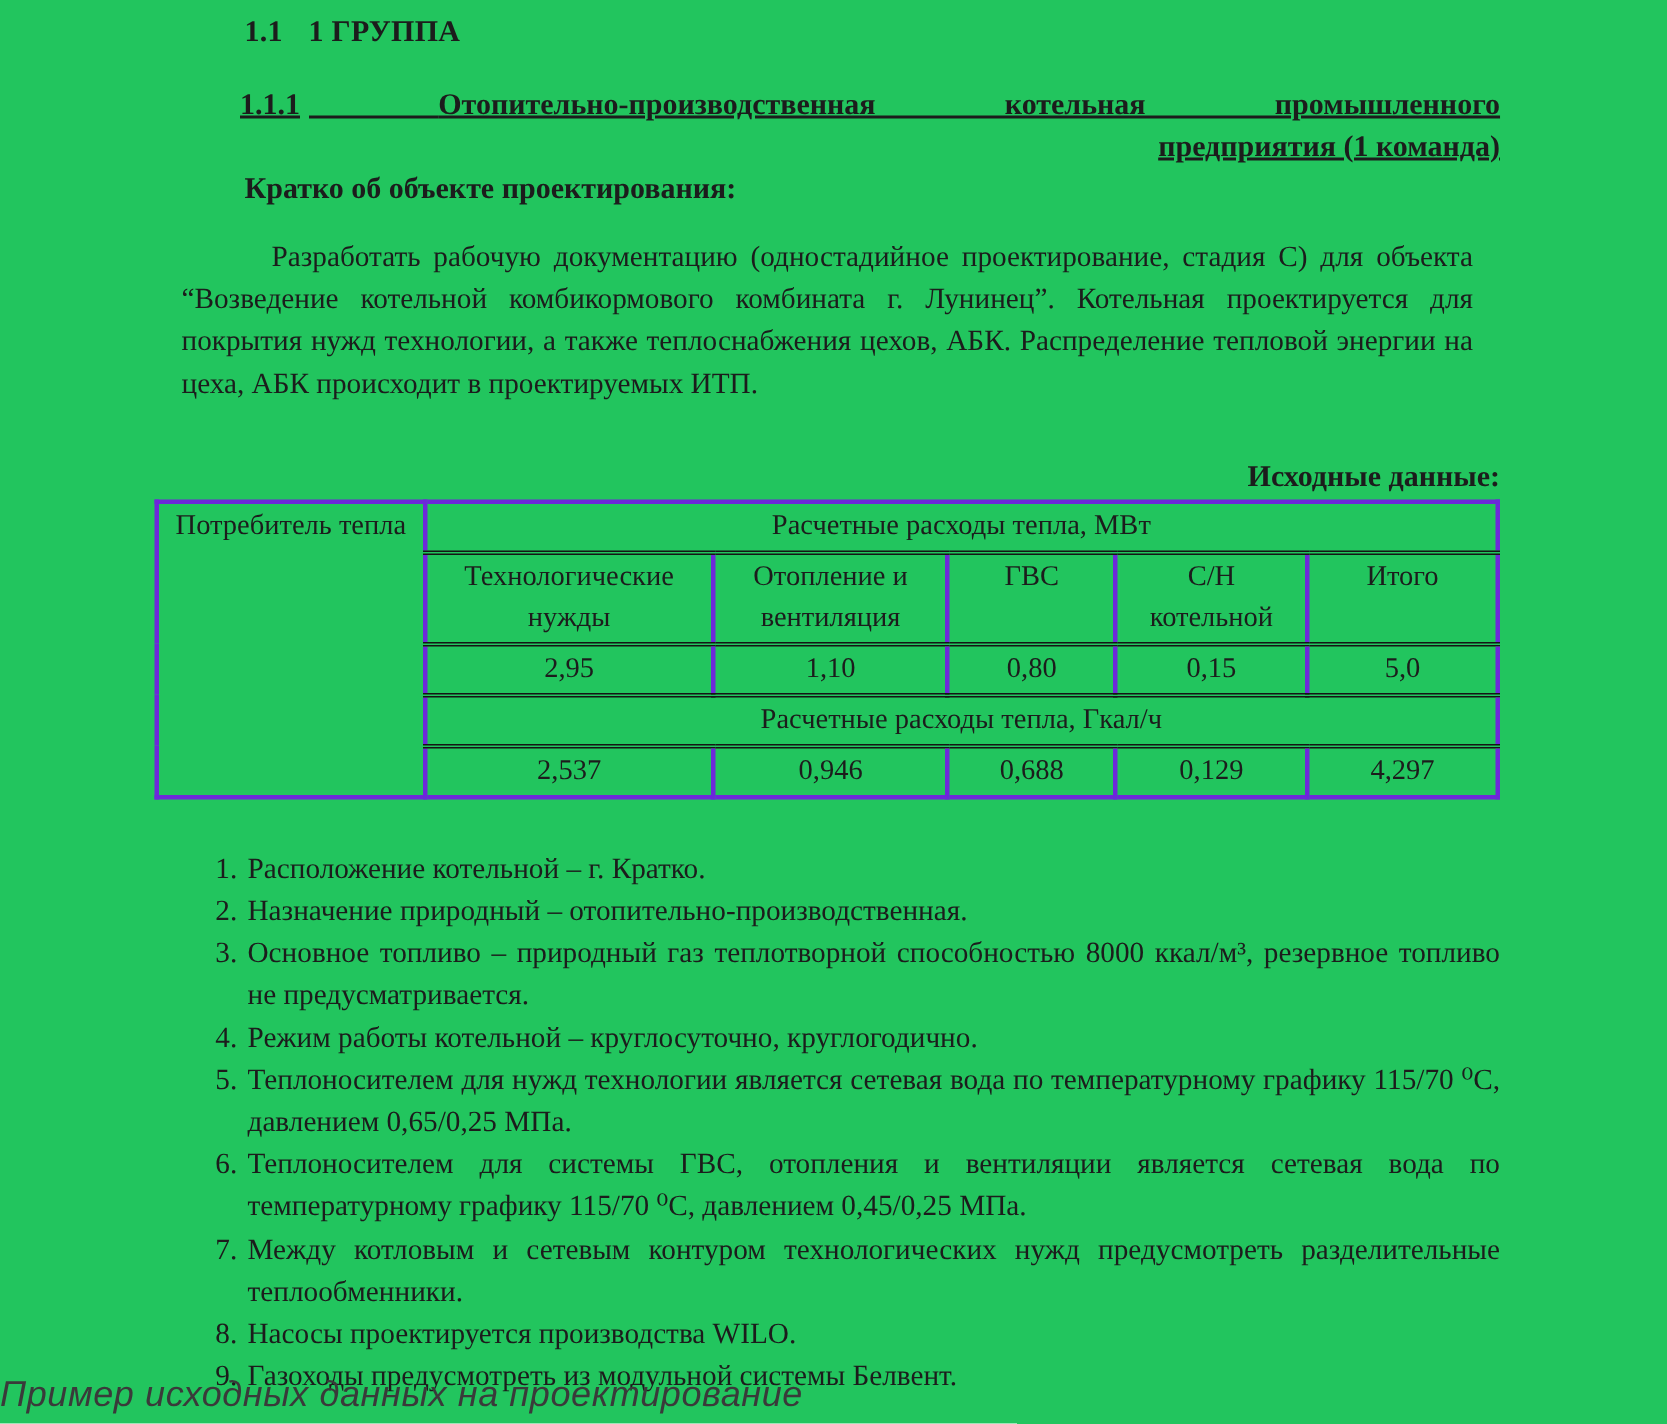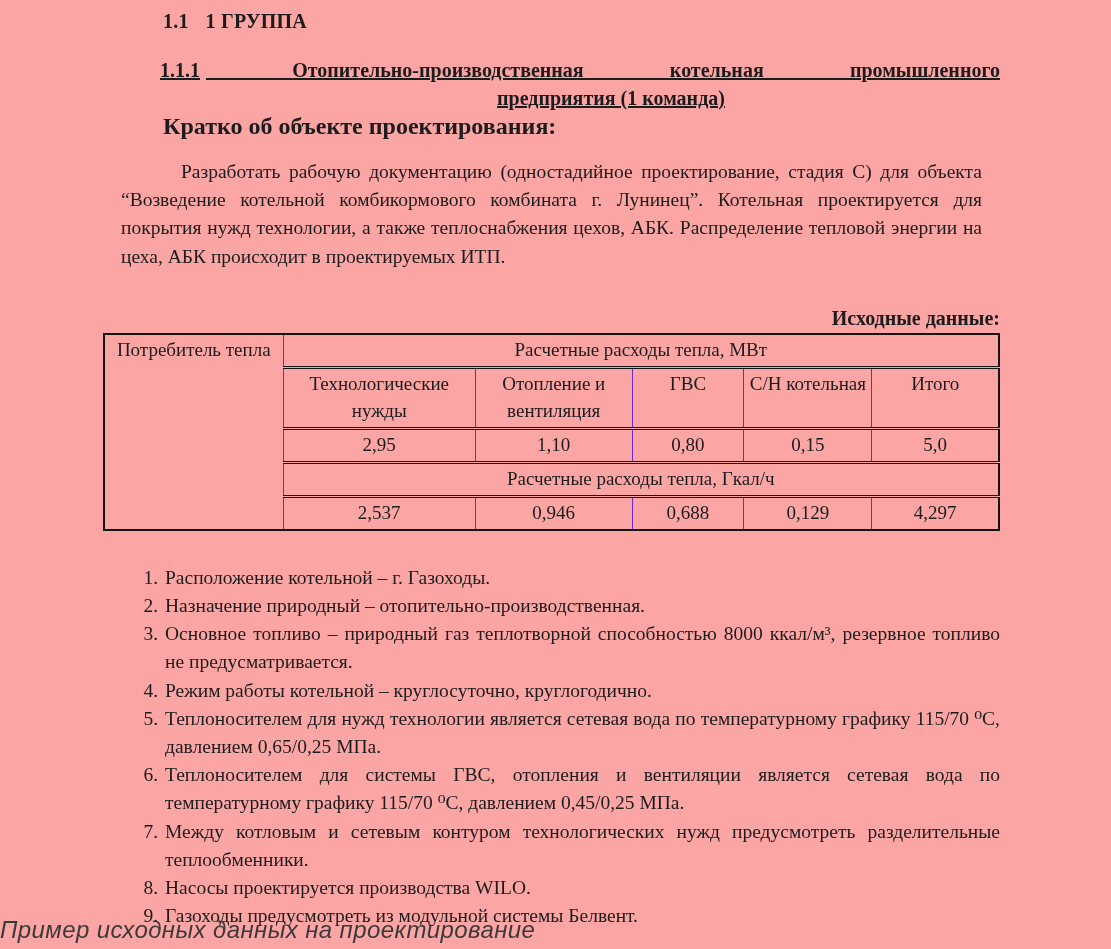--- a/index.html
+++ b/index.html
@@ -1,20 +1,20 @@
 <!DOCTYPE html>
 <html lang="ru"><head>
 <meta charset="utf-8">
 <style>
   html, body { margin: 0; padding: 0; background: #ffffff; }
   .page {
     position: relative;
     width: 1111px;
     height: 949px;
-    background: #fca5a5;
+    background: #22c55e;
     font-family: "Liberation Serif", "DejaVu Serif", serif;
     color: #1c1c1c;
     overflow: hidden;
     box-sizing: border-box;
     padding: 8px 111px 0 103px;
   }
   .h1 {
     margin: 0 0 0 60px;
     font-weight: bold;
     font-size: 20px;
@@ -29,24 +29,24 @@
     font-size: 20px;
     line-height: 28px;
     text-decoration: underline;
   }
   .h2-line1 {
     text-indent: -62px;
     text-align: justify;
     text-align-last: justify;
   }
   .h2-line1 .num { margin-right: 6px; }
-  .h2-line2 { text-align: center; }
+  .h2-line2 { text-align: right; }
   .brief {
     font-weight: bold;
-    font-size: 24px;
+    font-size: 20px;
     line-height: 28px;
     text-indent: 60px;
     margin: 0;
   }
   .para {
     margin: 18px;
     font-size: 19.5px;
     line-height: 28.2px;
     text-align: justify;
     text-indent: 60px;
@@ -65,21 +65,21 @@
     line-height: 24px;
   }
   table.loads {
     width: 100%;
     border-collapse: collapse;
     border: 2px solid #151515;
     font-size: 19px;
     margin-top: 1px;
   }
   table.loads td {
-    border: 1px solid #6d28d9;
+    border: 3px solid #6d28d9;
     padding: 1px 4px;
     text-align: center;
     vertical-align: top;
   }
   td.consumer {
     text-align: left;
     vertical-align: top;
     padding: 2px 6px;
     line-height: 27px;
     border-right: 1px solid #151515;
@@ -144,21 +144,21 @@
     </colgroup>
     <tbody>
       <tr class="span-row">
         <td class="consumer" rowspan="5">Потребитель тепла</td>
         <td colspan="5">Расчетные расходы тепла, МВт</td>
       </tr>
       <tr class="sub-row">
         <td>Технологические нужды</td>
         <td>Отопление и вентиляция</td>
         <td>ГВС</td>
-        <td>С/Н котельная</td>
+        <td>С/Н котельной</td>
         <td>Итого</td>
       </tr>
       <tr class="val-row">
         <td>2,95</td>
         <td>1,10</td>
         <td>0,80</td>
         <td>0,15</td>
         <td>5,0</td>
       </tr>
       <tr class="val-row">
@@ -168,21 +168,21 @@
         <td>2,537</td>
         <td>0,946</td>
         <td>0,688</td>
         <td>0,129</td>
         <td>4,297</td>
       </tr>
     </tbody>
   </table>
 
   <ol class="reqs">
-      <li>Расположение котельной – г. Газоходы.</li>
+      <li>Расположение котельной – г. Кратко.</li>
       <li>Назначение природный – отопительно-производственная.</li>
       <li>Основное топливо – природный газ теплотворной способностью 8000 ккал/м³, резервное топливо не предусматривается.</li>
       <li>Режим работы котельной – круглосуточно, круглогодично.</li>
       <li>Теплоносителем для нужд технологии является сетевая вода по температурному графику 115/70 ⁰С, давлением 0,65/0,25 МПа.</li>
       <li>Теплоносителем для системы ГВС, отопления и вентиляции является сетевая вода по температурному графику 115/70 ⁰С, давлением 0,45/0,25 МПа.</li>
       <li>Между котловым и сетевым контуром технологических нужд предусмотреть разделительные теплообменники.</li>
       <li>Насосы проектируется производства WILO.</li>
       <li>Газоходы предусмотреть из модульной системы Белвент.</li>
     </ol>
 

